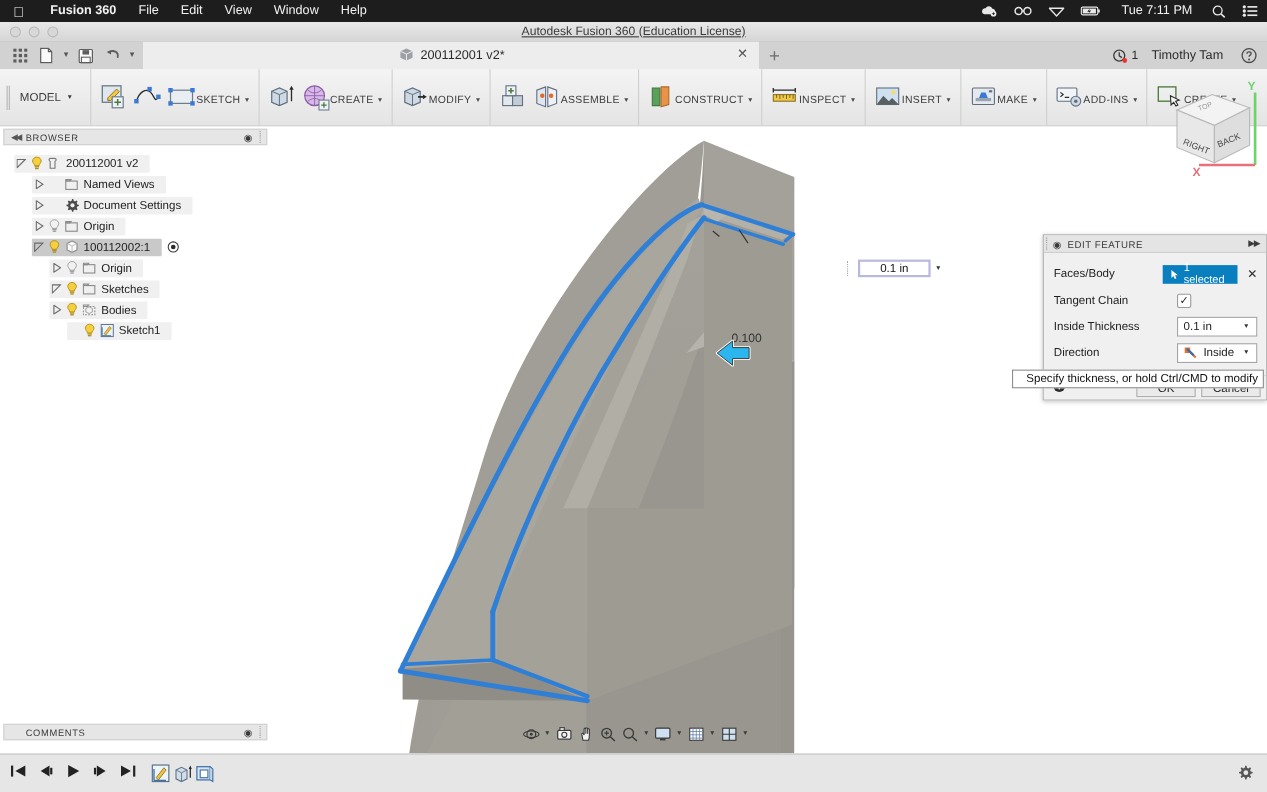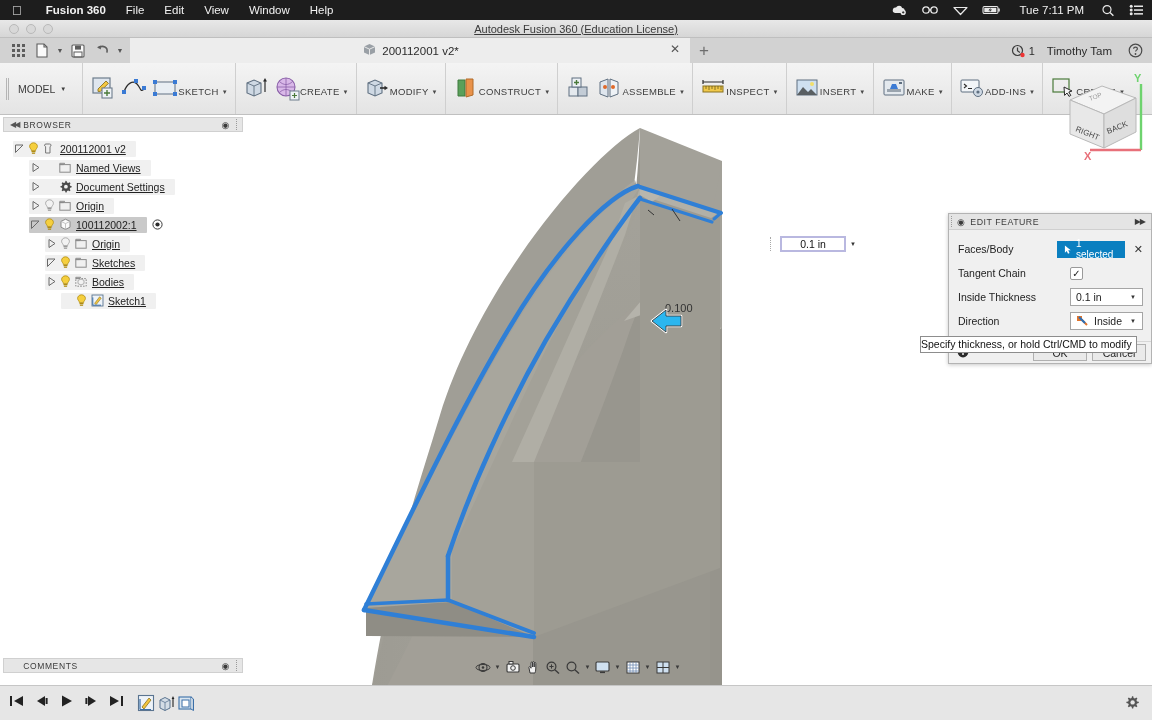--- a/index.html
+++ b/index.html
@@ -138,21 +138,21 @@
     display: flex; align-items: center; height: 19px; white-space: nowrap;
   }
   .tnode .nodebg {
     display: flex; align-items: center; height: 16px;
     background: #f0f0f0; border-radius: 1px; padding-right: 10px;
   }
   .tnode.sel .nodebg { background: #c9c9c9; }
   .arrow { width: 13px; display: inline-flex; justify-content: center; }
   .bulb { width: 15px; display: inline-flex; justify-content: center; }
   .ticon { width: 17px; display: inline-flex; justify-content: center; }
-  .tlabel { padding-left: 2px; text-decoration: underline; }
+  .tlabel { padding-left: 2px; }
   .vis-dot { margin-left: 5px; display: inline-flex; }
 
   
   .comments {
     position: absolute; top: 658px; left: 3px; width: 240px; z-index: 5;
   }
 
   
   .dialog {
     position: absolute; left: 948px; top: 213px; width: 204px;
@@ -200,21 +200,21 @@
   .dlg-foot .sp { flex: 1; }
   .dbtn {
     height: 17px; min-width: 54px; background: #eaeaea;
     border: 1px solid #b0b0b0; font-size: 10.5px; color: #1f1f1f;
     display: flex; align-items: center; justify-content: center;
     margin-left: 5px;
   }
   .tooltip {
     position: absolute; left: 920px; top: 336px;
     background: #fff; border: 1px solid #8d8d8d;
-    font-size: 10.5px; color: #111; padding: 1px 4px 2px 0;
+    font-size: 10.5px; color: #111; padding: 1px 4px 2px 12px;
     z-index: 30; white-space: nowrap;
   }
 
   
   .dim-input {
     position: absolute; left: 770px; top: 236px; z-index: 15;
     display: flex; align-items: center; gap: 4px;
   }
   .dim-grip { width: 6px; height: 14px; border-left: 1px dotted #a8a8a8; }
   .dim-box {
@@ -484,52 +484,52 @@
     <div class="rib-label">
       <span>MODIFY</span>
       <span class="car">▼</span>
     </div>
   </div>
 
   <div class="rib-group">
     <div class="rib-icons">
       <span>
         <svg width="26" height="26" viewBox="0 0 26 26">
-              <path d="M5 5h7v16H5z" fill="#5aa05a" stroke="#3f7a3f" stroke-width="1"></path>
-              <path d="M13 4h7v16l-7 2z" fill="#e9924a" stroke="#b06a28" stroke-width="1"></path>
-            </svg>
-      </span>
-    </div>
-    <div class="rib-label">
-      <span>CONSTRUCT</span>
-      <span class="car">▼</span>
-    </div>
-  </div>
-
-  <div class="rib-group">
-    <div class="rib-icons">
-      <span>
-        <svg width="26" height="26" viewBox="0 0 26 26">
               <rect x="4" y="12" width="9" height="9" fill="#e4e9ee" stroke="#5f6f80" stroke-width="1"></rect>
               <rect x="13" y="12" width="9" height="9" fill="#c3ccd6" stroke="#5f6f80" stroke-width="1"></rect>
               <rect x="7" y="3" width="9" height="9" fill="#eef2f6" stroke="#5f6f80" stroke-width="1"></rect>
               <path d="M11.5 5v5M9 7.5h5" stroke="#4a7a3a" stroke-width="1.4"></path>
             </svg>
       </span>
       <span>
         <svg width="26" height="26" viewBox="0 0 26 26">
               <path d="M12 4v18L4 19V7z" fill="#dfe6ee" stroke="#5f6f80" stroke-width="1"></path>
               <path d="M14 4v18l8-3V7z" fill="#eef2f6" stroke="#5f6f80" stroke-width="1"></path>
               <circle cx="9" cy="12" r="2" fill="#e06a2a"></circle>
               <circle cx="17" cy="12" r="2" fill="#e06a2a"></circle>
             </svg>
       </span>
     </div>
     <div class="rib-label">
       <span>ASSEMBLE</span>
+      <span class="car">▼</span>
+    </div>
+  </div>
+
+  <div class="rib-group">
+    <div class="rib-icons">
+      <span>
+        <svg width="26" height="26" viewBox="0 0 26 26">
+              <path d="M5 5h7v16H5z" fill="#5aa05a" stroke="#3f7a3f" stroke-width="1"></path>
+              <path d="M13 4h7v16l-7 2z" fill="#e9924a" stroke="#b06a28" stroke-width="1"></path>
+            </svg>
+      </span>
+    </div>
+    <div class="rib-label">
+      <span>CONSTRUCT</span>
       <span class="car">▼</span>
     </div>
   </div>
 
   <div class="rib-group">
     <div class="rib-icons">
       <span>
         <svg width="26" height="26" viewBox="0 0 26 26">
               <path d="M3 7h20M3 5v4M23 5v4" stroke="#2b2b2b" stroke-width="1.2"></path>
               <rect x="3" y="11" width="20" height="6" fill="#f0c84a" stroke="#8a7321" stroke-width="1"></rect>

